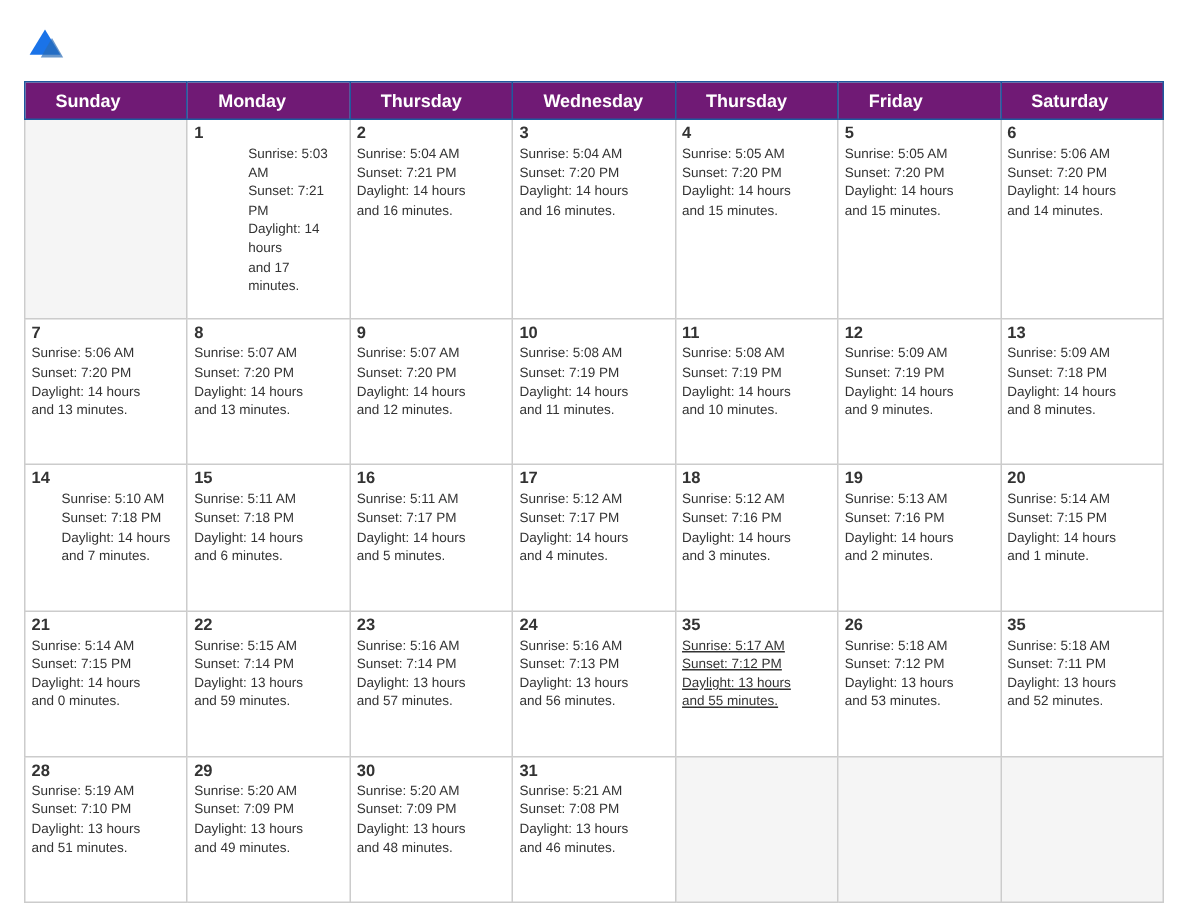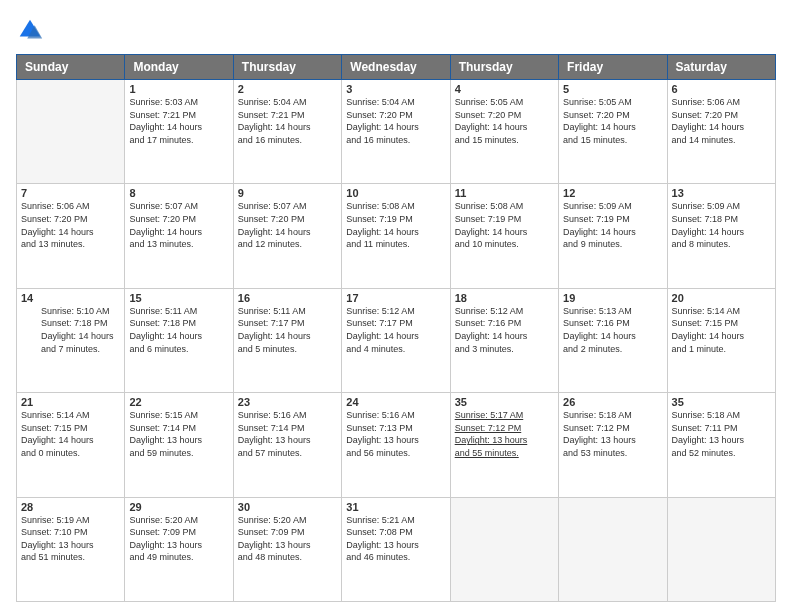--- a/index.html
+++ b/index.html
@@ -60,25 +60,25 @@
       font-size: 15px;
       color: #555;
     }
     .calendar {
       flex: 1;
       border-collapse: collapse;
       width: 100%;
       table-layout: fixed;
     }
     .calendar thead tr th {
-      background: #737373;
+      background: #701a75;
       color: #fff;
       font-size: 12px;
       font-weight: bold;
-      padding: 5px 8px;
+      padding: 5px 20px;
       text-align: left;
       border: 1px solid #1e5a9e;
     }
     .calendar tbody tr td {
       vertical-align: top;
       border: 1px solid #ccc;
       padding: 3px 4px;
       font-size: 9.5px;
       color: #333;
       background: #fff;
@@ -131,21 +131,21 @@
           <th>Thursday</th>
           <th>Friday</th>
           <th>Saturday</th>
         </tr>
     </thead>
     <tbody>
     <tr>
           <td class="empty"></td>
           <td>
             <span class="day-num">1</span>
-            <div class="day-info" style="white-space: pre-line;">Sunrise: 5:03 AM
+            <div class="day-info" style="white-space: pre-line; margin-left: 36px;">Sunrise: 5:03 AM
 Sunset: 7:21 PM
 Daylight: 14 hours
 and 17 minutes.</div>
           </td>
           <td>
             <span class="day-num">2</span>
             <div class="day-info" style="white-space: pre-line;">Sunrise: 5:04 AM
 Sunset: 7:21 PM
 Daylight: 14 hours
 and 16 minutes.</div>

